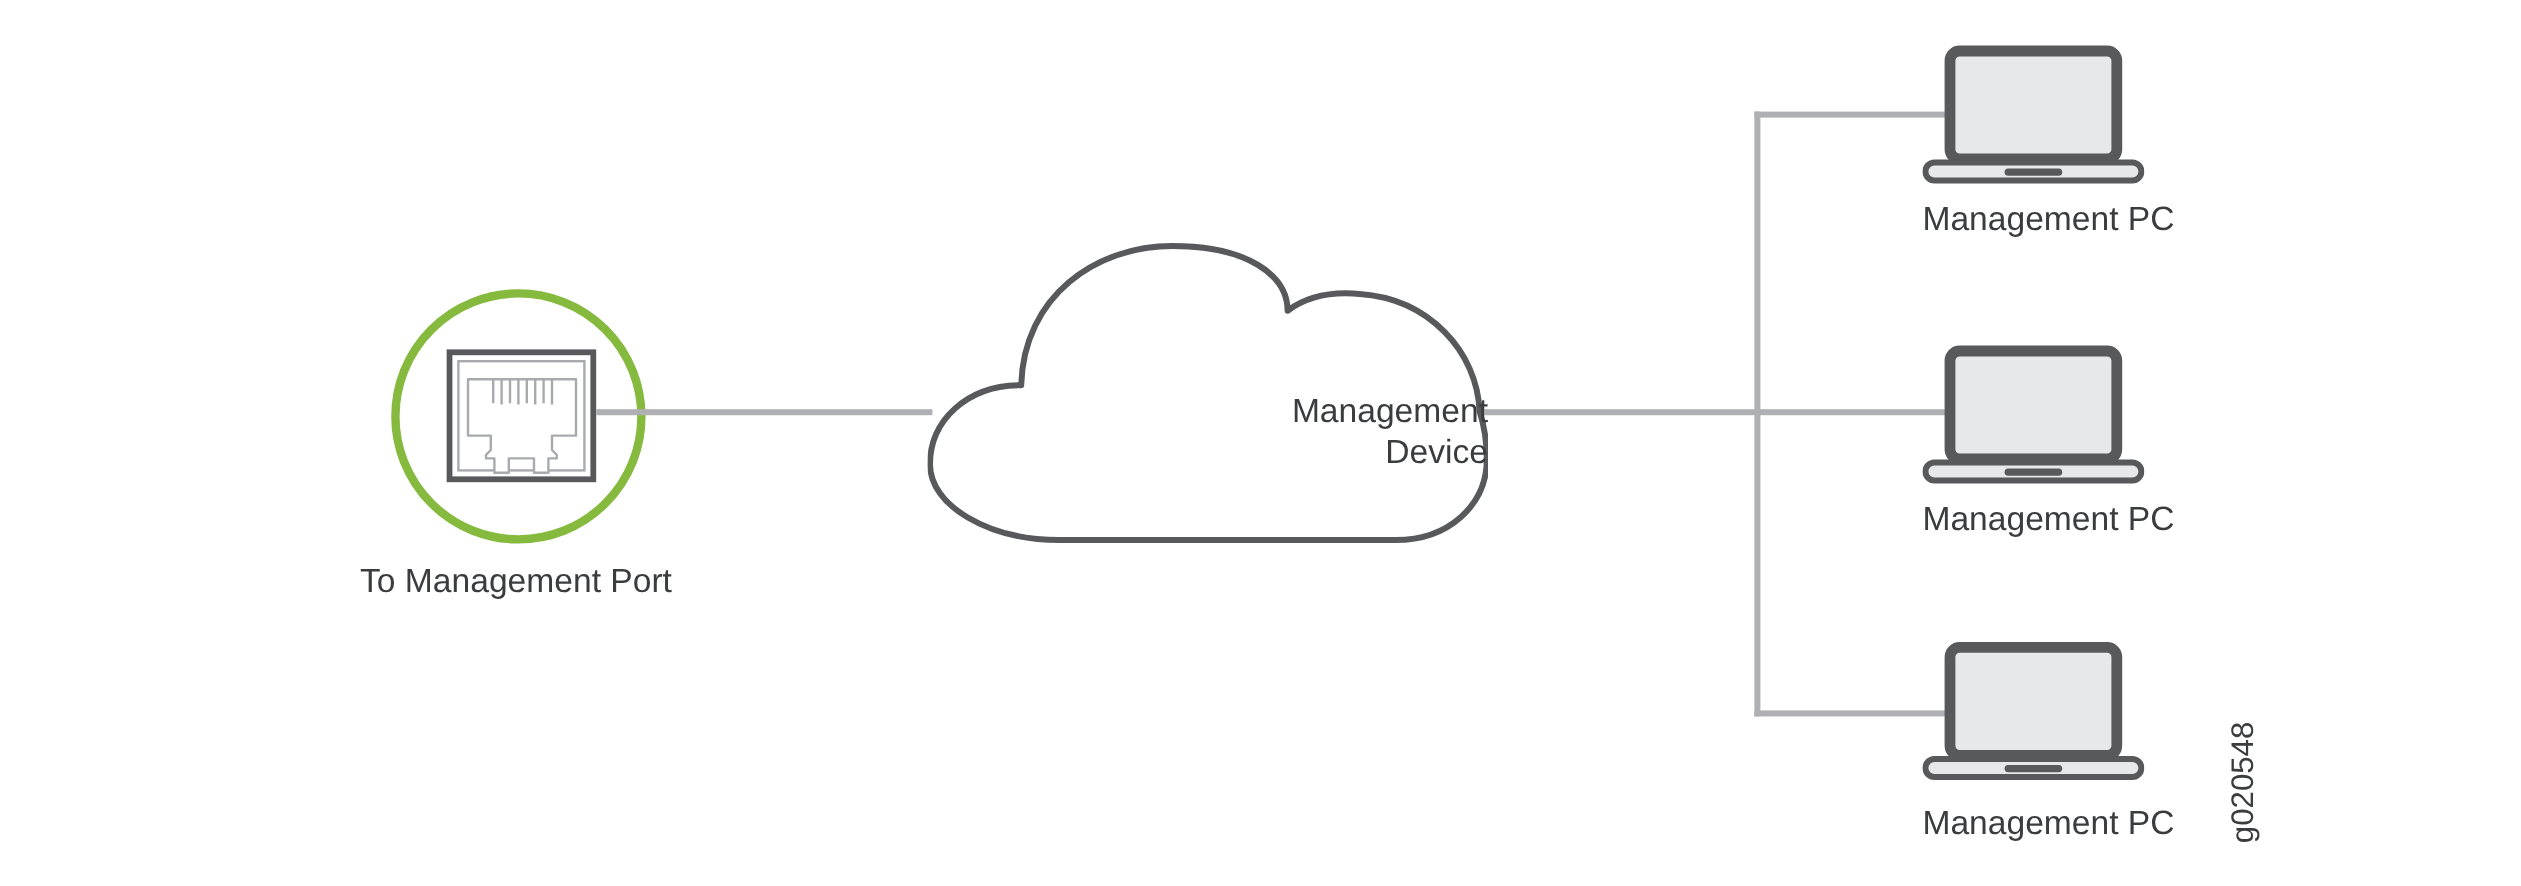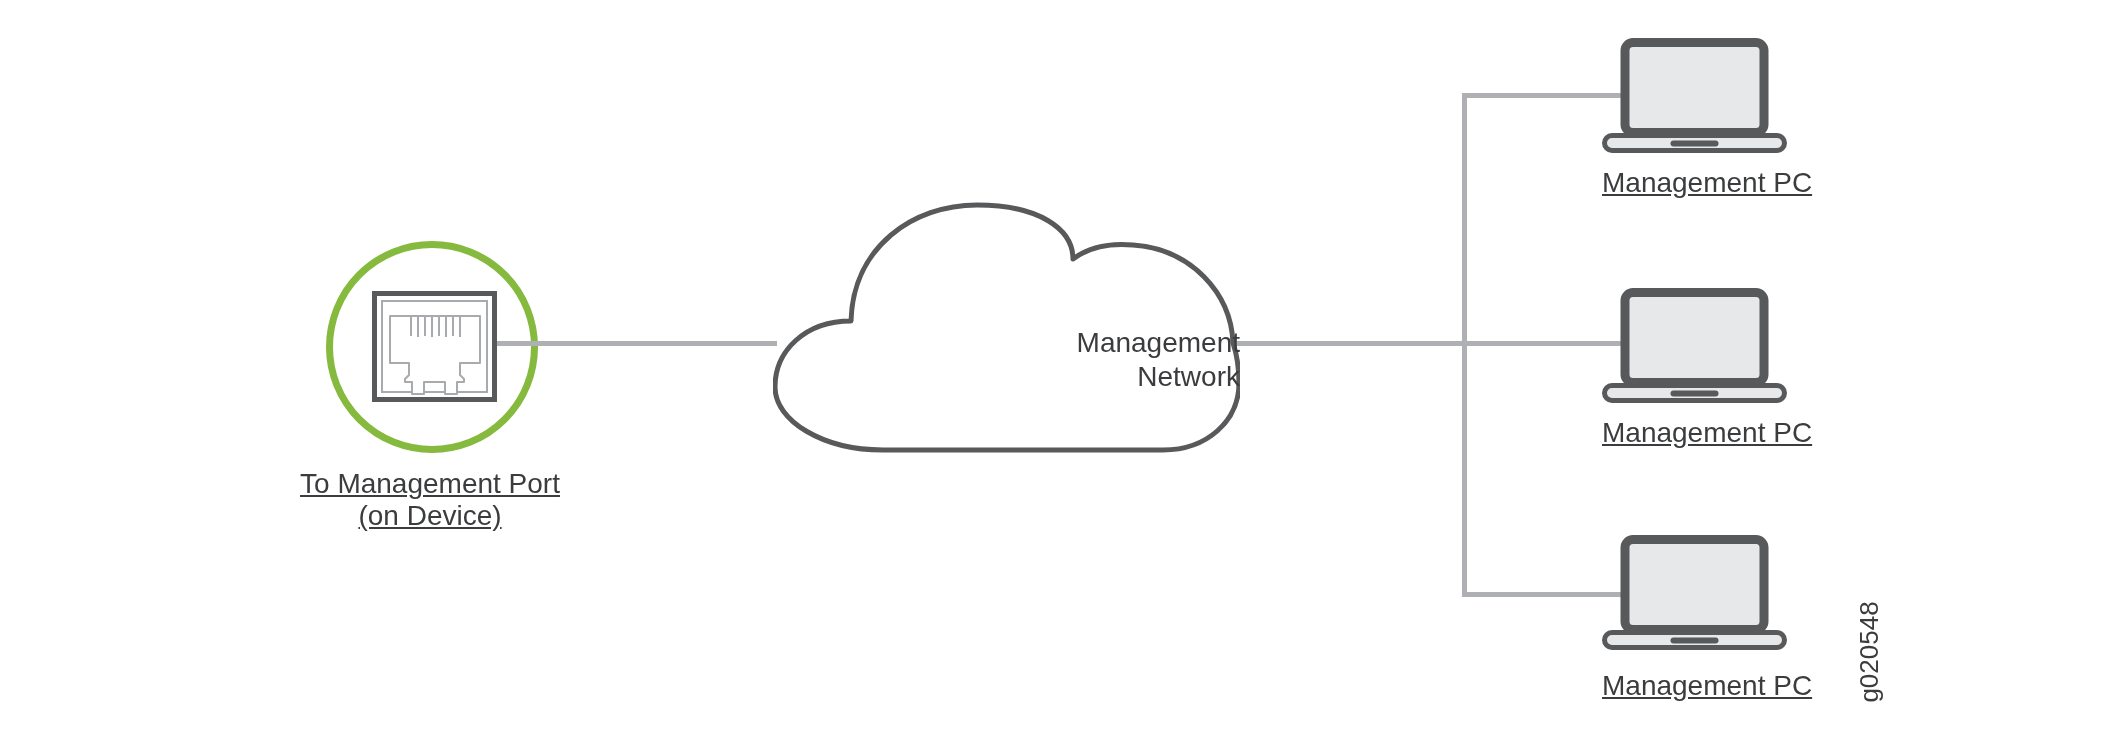--- a/index.html
+++ b/index.html
@@ -37,21 +37,20 @@
   }
 
   
   .node-label {
     position: absolute;
     text-align: center;
     font-size: 28px;
     line-height: 32px;
     color: #3b3c3e;
     white-space: nowrap;
-    text-decoration: underline;
   }
   .cloud-label {
     position: absolute;
     left: 773px;
     top: 326px;
     width: 467px;
     text-align: right;
     font-size: 28px;
     line-height: 34px;
     color: #3b3c3e;
@@ -94,39 +93,38 @@
       <line x1="60" y1="25" x2="60" y2="46"></line>
       <line x1="67" y1="25" x2="67" y2="45"></line>
       <line x1="74" y1="25" x2="74" y2="46"></line>
       <line x1="81" y1="25" x2="81" y2="45"></line>
       <line x1="88" y1="25" x2="88" y2="46"></line>
     </g>
   </svg>
 
   <div class="node-label" style="left:230px; top:468px; width:400px;">
     <div>To Management Port</div>
-    <div>(on Device)</div>
   </div>
 
   <svg class="abs" style="left:773px; top:201px;" width="467" height="252" viewBox="0 0 467 252">
     <path d="M 110 249
              C 50 249, 2 220, 2 186
              C 2 150, 32 120, 78 120
              C 80 46, 140 4, 204 4
              C 266 4, 300 28, 300 58
              C 316 46, 338 42, 360 44
              C 418 48, 458 92, 460 142
              C 464 154, 466 166, 466 182
              C 466 220, 434 249, 390 249
              Z" fill="#ffffff" stroke="#58595b" stroke-width="5" stroke-linejoin="round"></path>
   </svg>
 
   <div class="cloud-label">
     <div>Management</div>
-    <div>Network</div>
+    <div>Device</div>
   </div>
 
   <svg class="abs" style="left:1602px; top:34px;" width="185" height="120" viewBox="0 0 185 120">
     <rect x="23" y="8.5" width="139" height="90" rx="8" fill="#e7e8e9" stroke="#58595b" stroke-width="9"></rect>
     <rect x="2.5" y="101.5" width="180" height="15" rx="7.5" fill="#e7e8e9" stroke="#58595b" stroke-width="5"></rect>
     <rect x="68.5" y="106.5" width="48" height="6" rx="3" fill="#58595b"></rect>
   </svg>
   <div class="node-label" style="left:1602px; top:167px; width:185px;">Management PC</div>
 
   <svg class="abs" style="left:1602px; top:284px;" width="185" height="120" viewBox="0 0 185 120">

